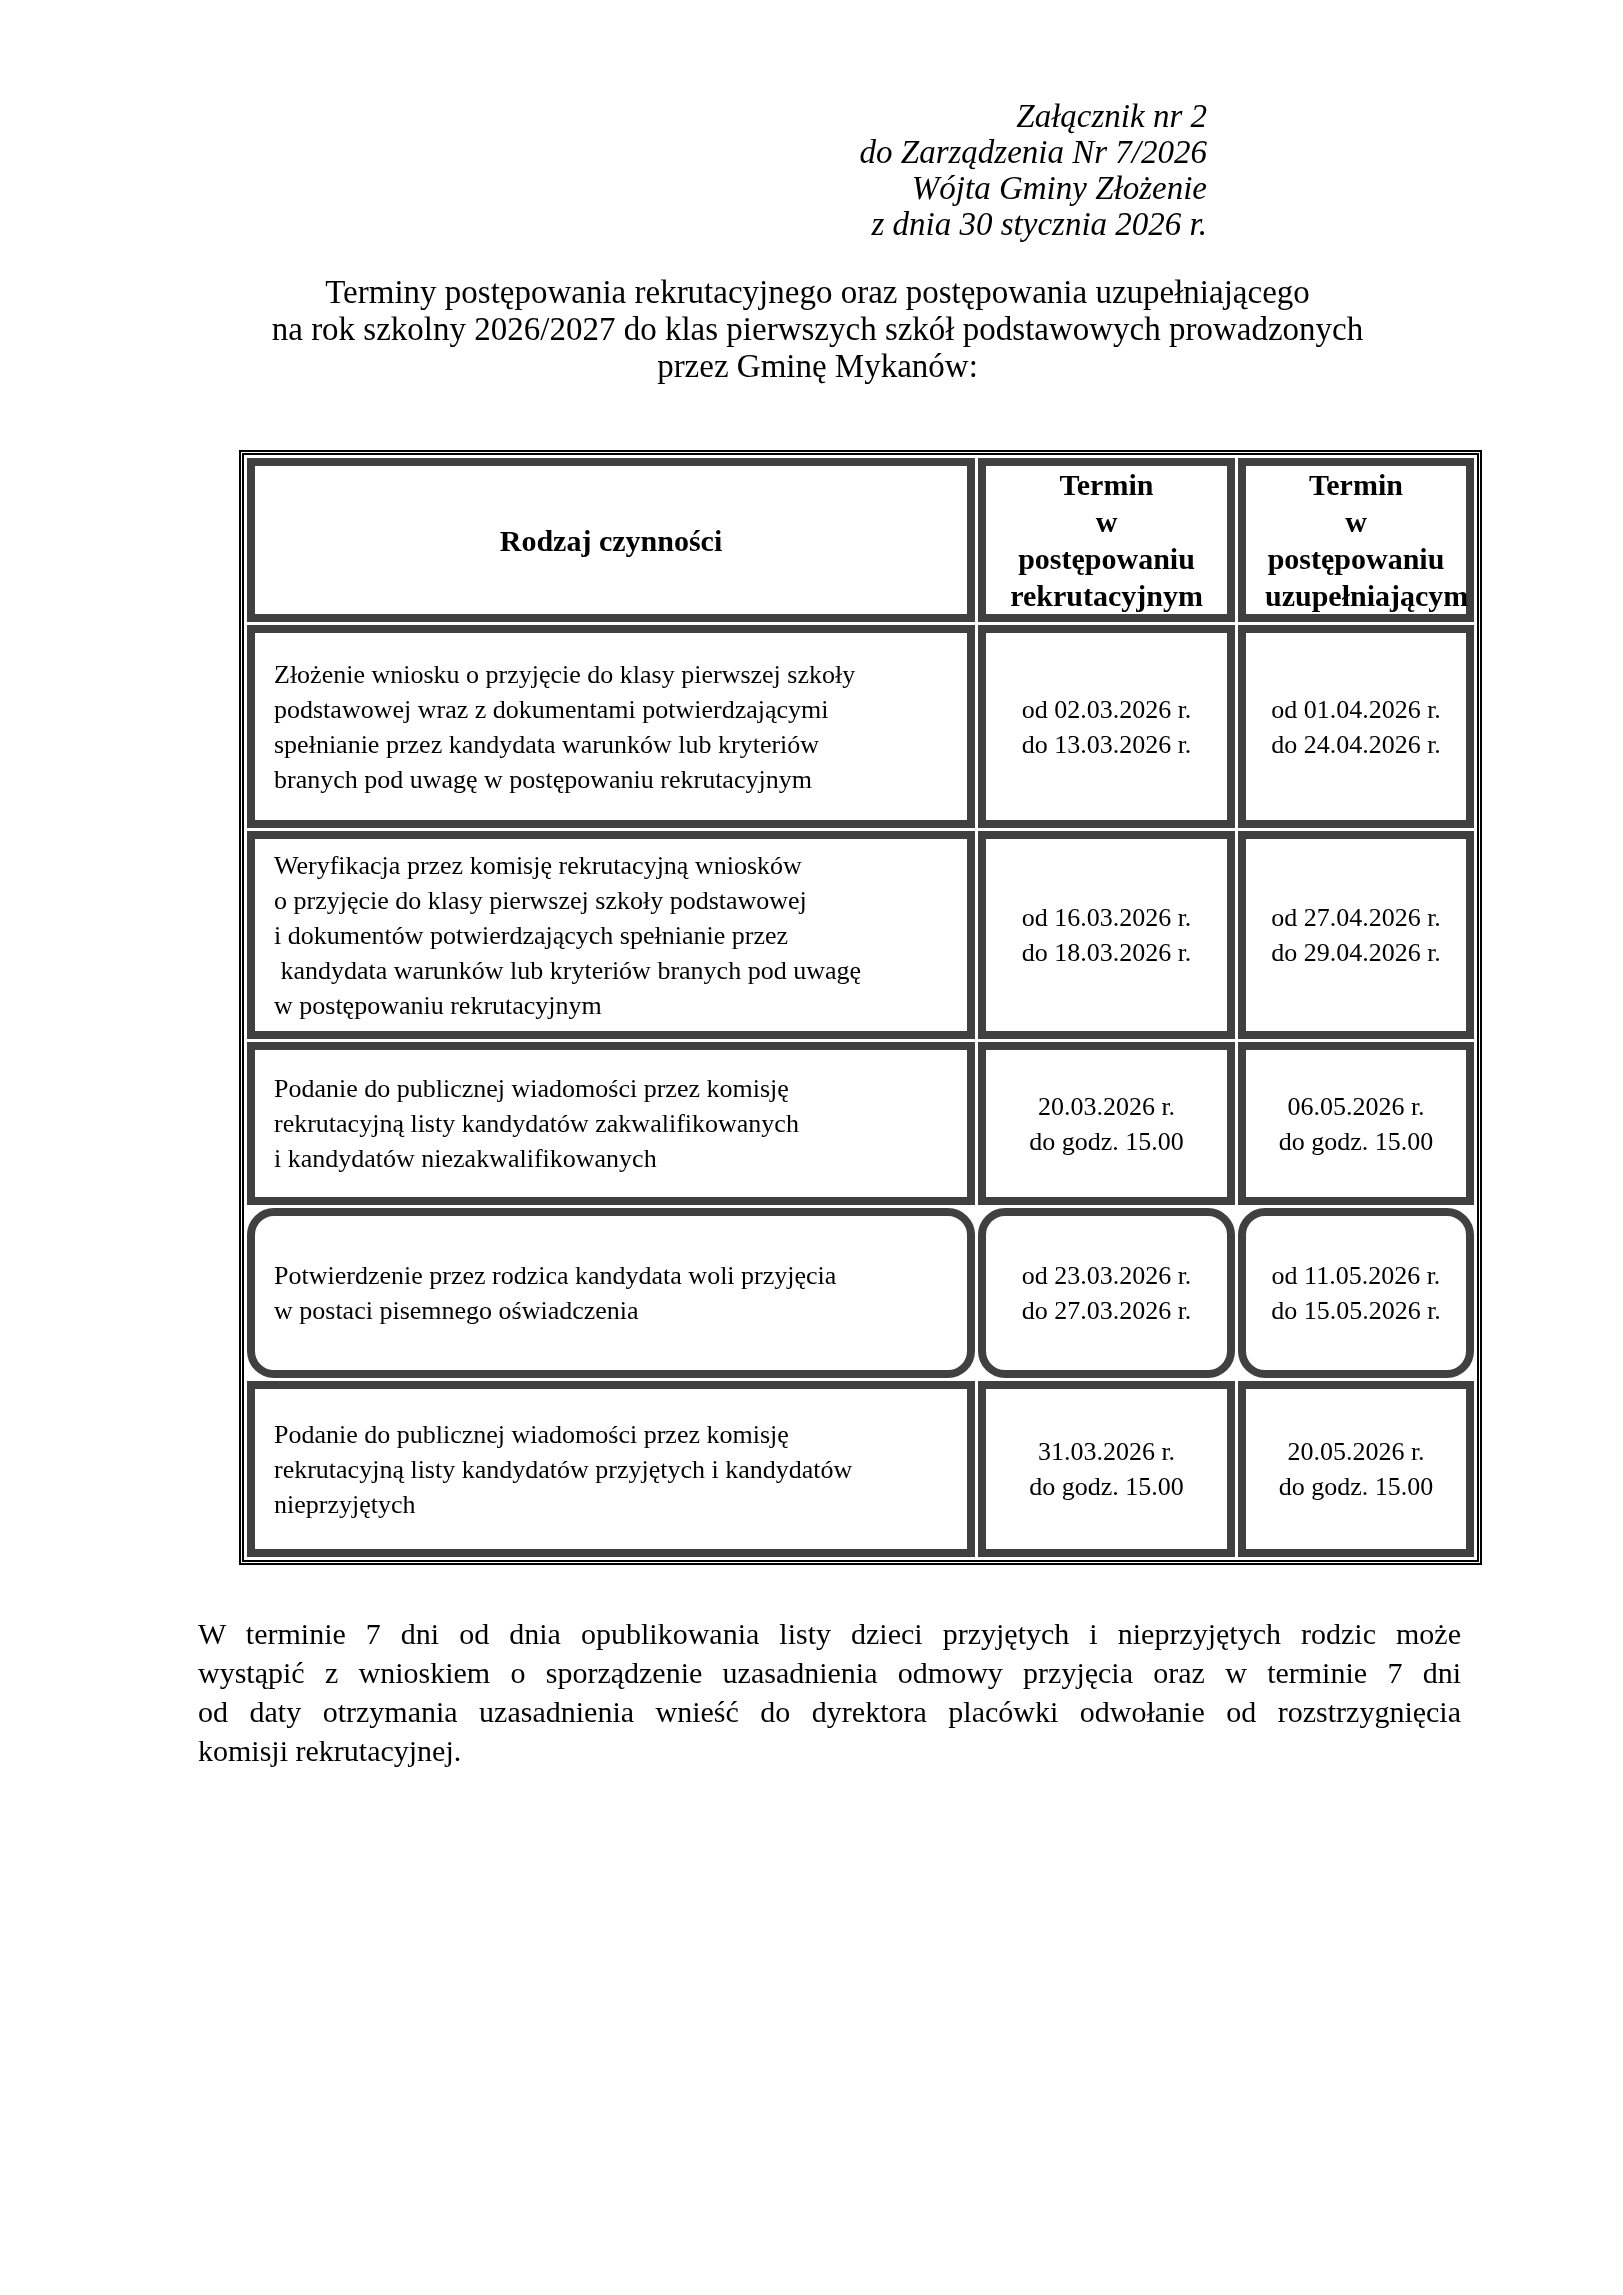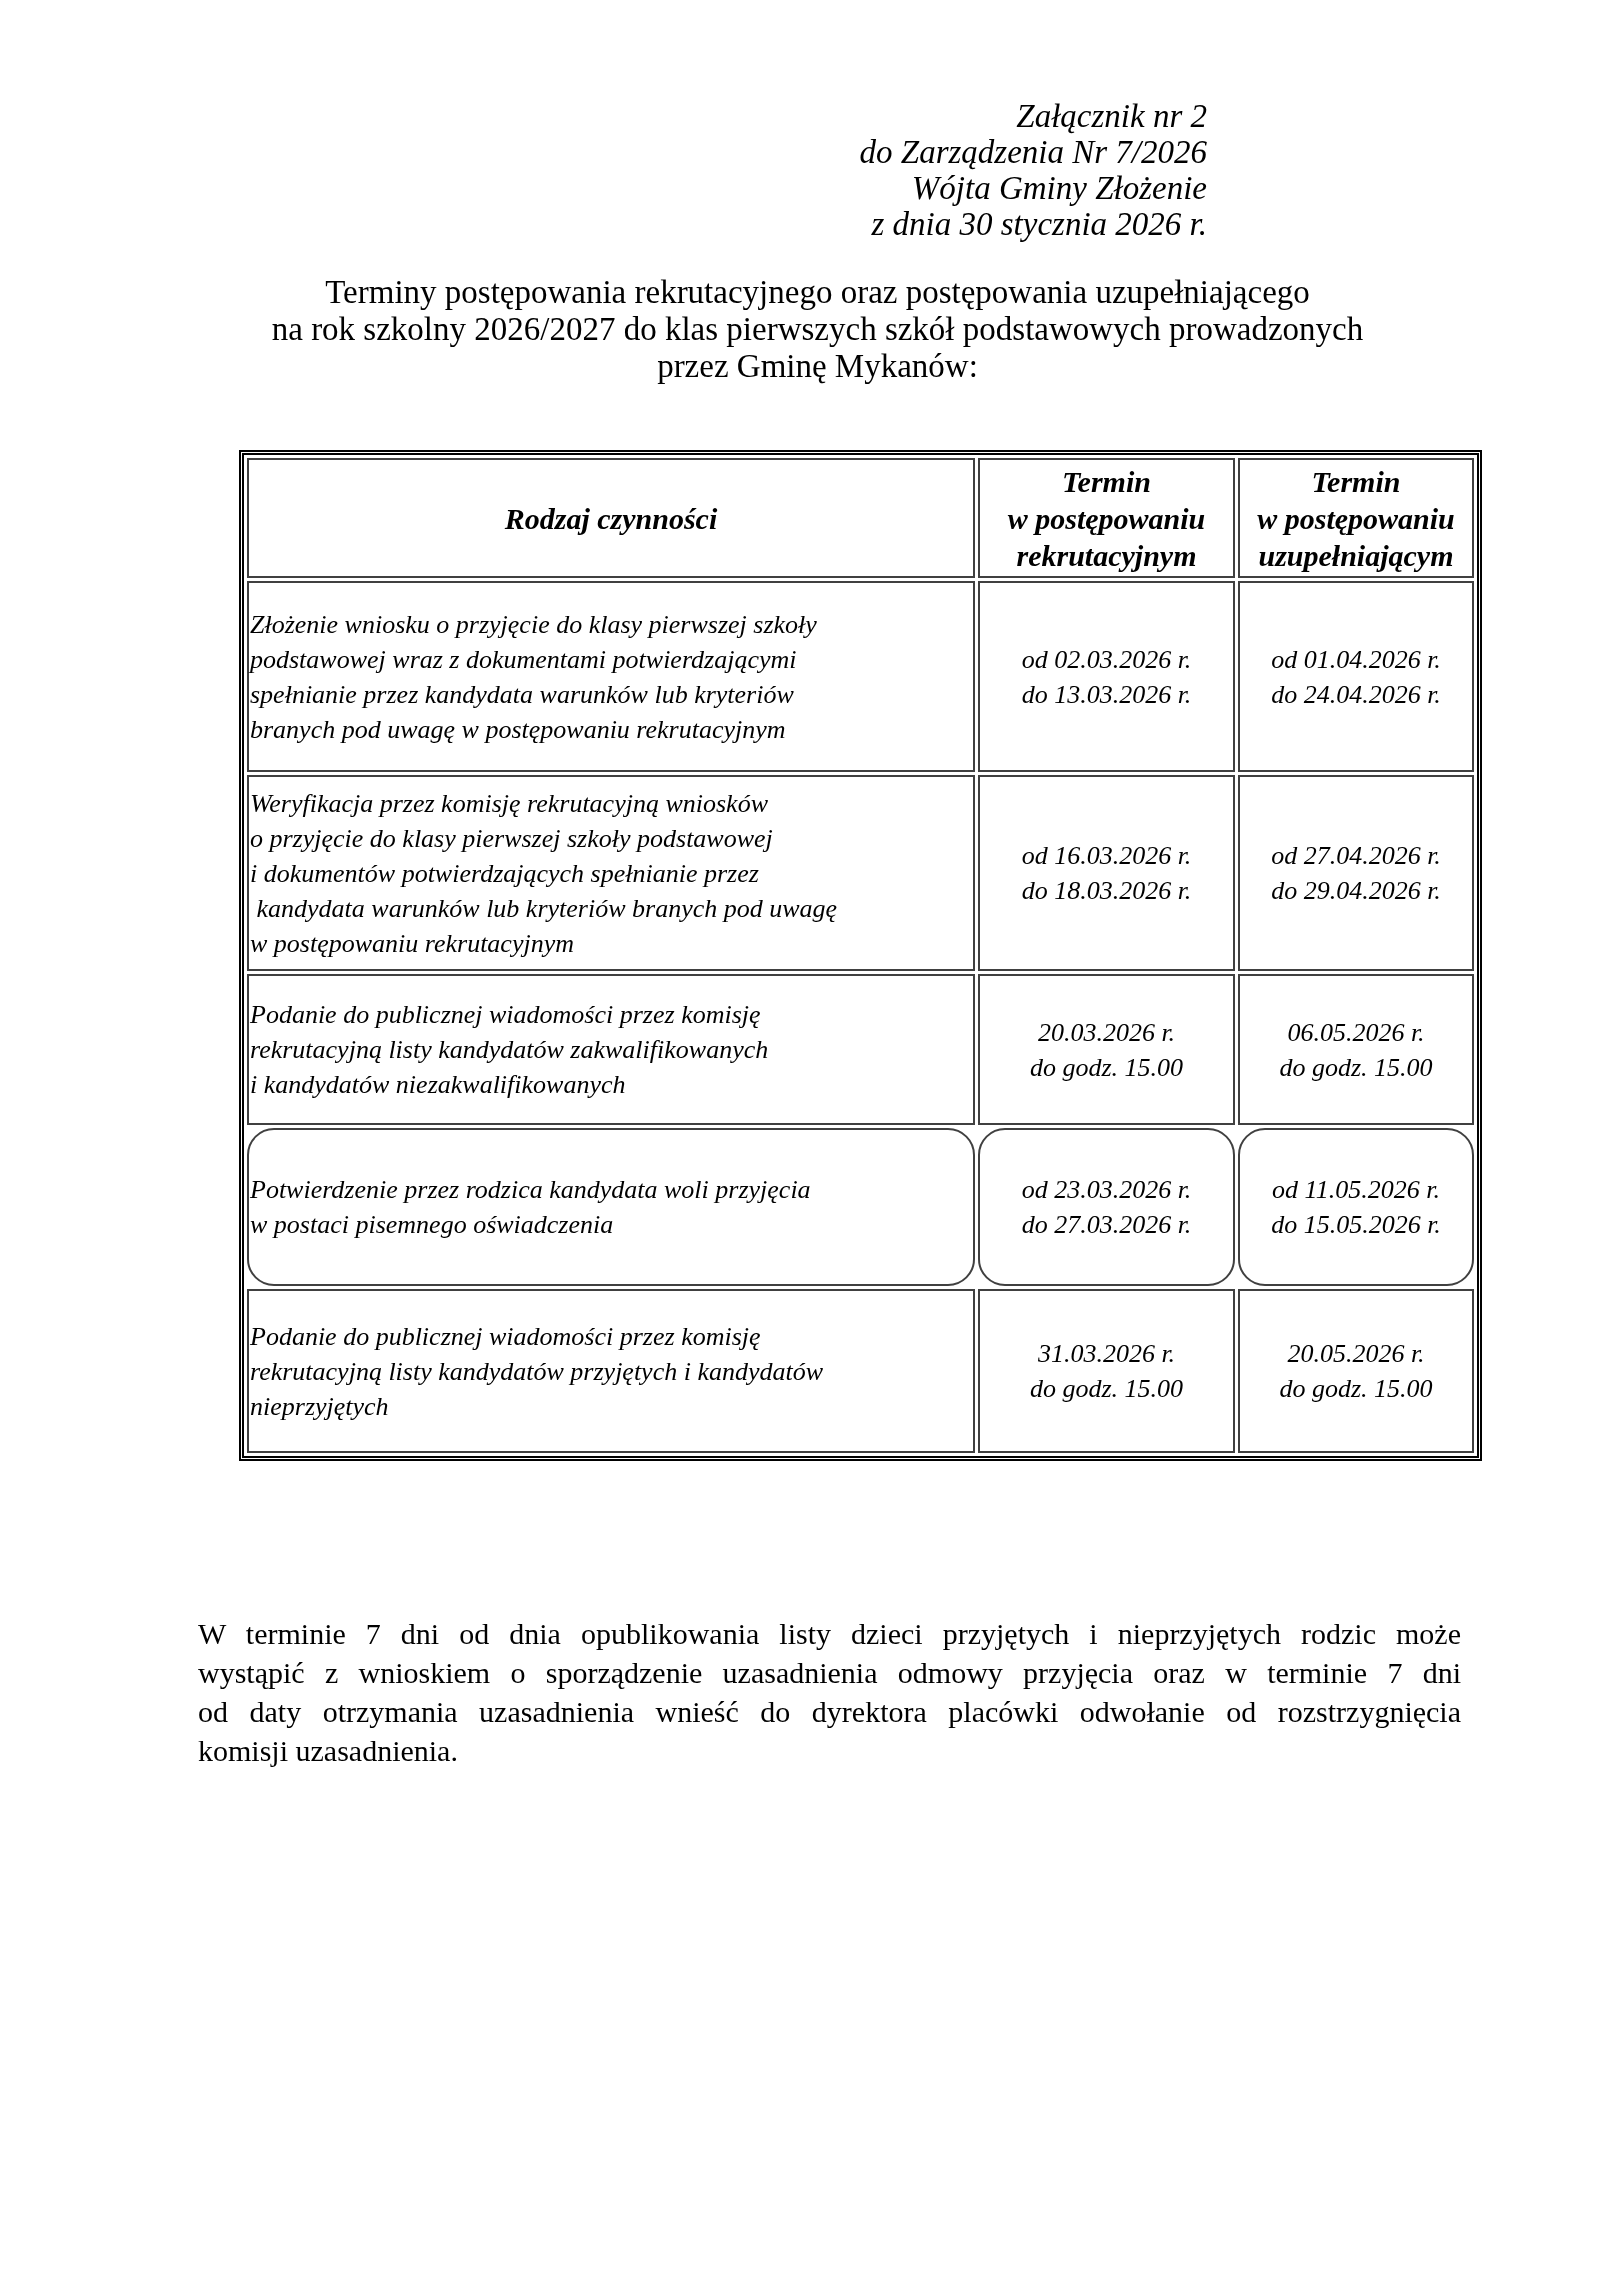--- a/index.html
+++ b/index.html
@@ -52,24 +52,23 @@
       border: 2px double #000;
       border-width: 5.9px;
       border-style: double;
       border-collapse: separate;
       border-spacing: 3.9px;
       table-layout: fixed;
       font-size: 26px;
       line-height: 35px;
     }
     table.schedule td, table.schedule th {
-      border: 2px solid #404040;
+      border: 8px solid #404040;
       vertical-align: middle;
-      padding: 0 1px;
-      font-style: italic;
+      padding: 0 19px;
     }
     table.schedule th {
       font-weight: bold;
       font-size: 30px;
       line-height: 37px;
       text-align: center;
       height: 116px;
     }
     col.c1 { width: 728px; }
     col.c2 { width: 257px; }
@@ -216,17 +215,17 @@
           <div>do godz. 15.00</div>
         </td>
       </tr>
     </tbody>
   </table>
 
   <div class="note">
     <div>W terminie 7 dni od dnia opublikowania listy dzieci przyjętych i nieprzyjętych rodzic może</div>
     <div>wystąpić z wnioskiem o sporządzenie uzasadnienia odmowy przyjęcia oraz w terminie 7 dni</div>
     <div>od daty otrzymania uzasadnienia wnieść do dyrektora placówki odwołanie od rozstrzygnięcia</div>
-    <div class="last">komisji uzasadnienia.</div>
+    <div class="last">komisji rekrutacyjnej.</div>
   </div>
 
 </div>
 
 
 </body></html>

